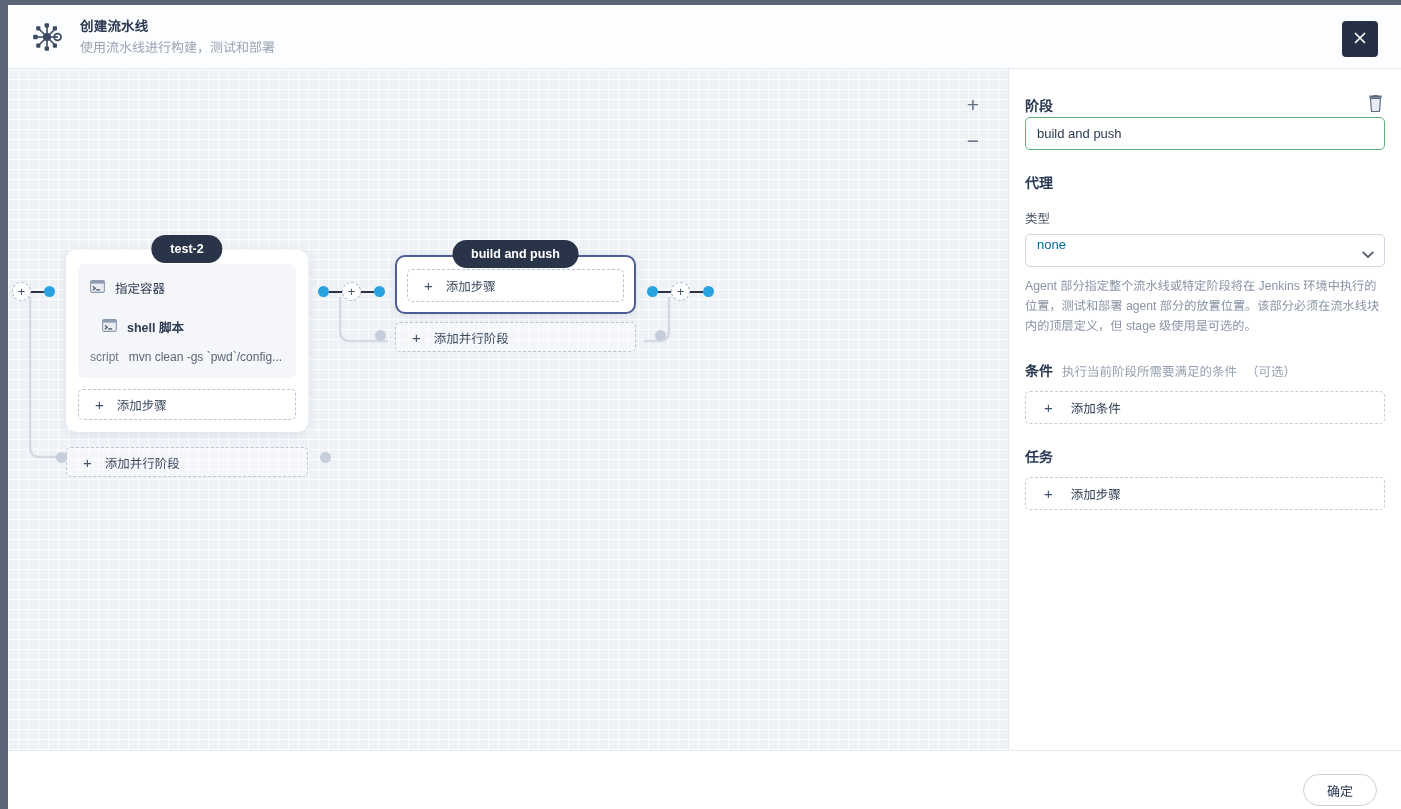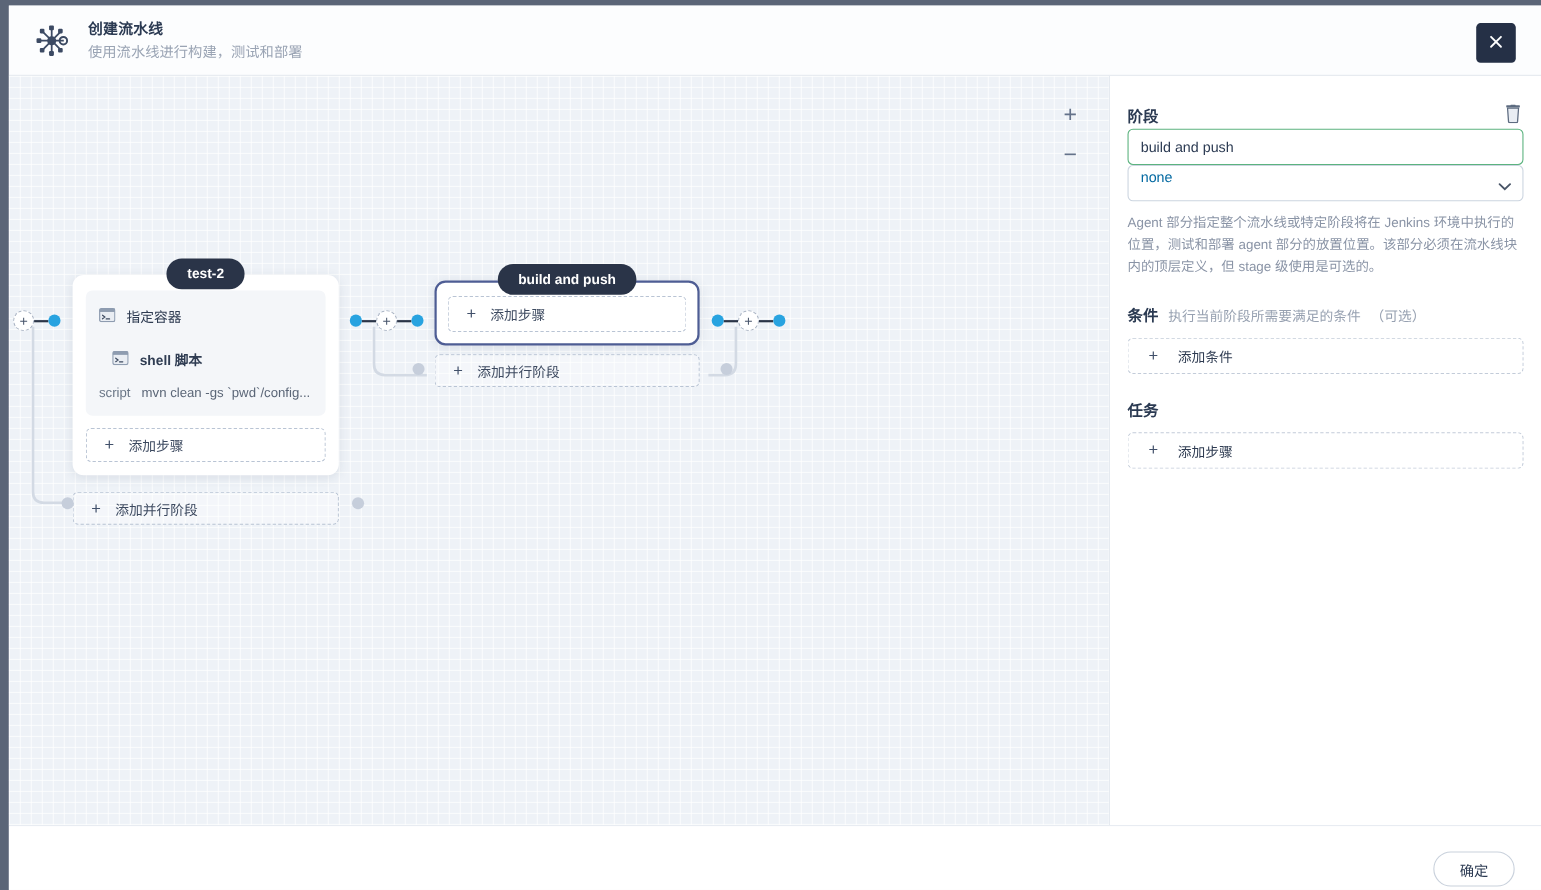--- a/index.html
+++ b/index.html
@@ -364,21 +364,23 @@
                 <rect x="1.3" y="0.6" width="12.4" height="2.1" rx="0.6" fill="#5d6b80"></rect>
                 <rect x="5.2" y="0" width="4.6" height="1.6" rx="0.5" fill="#5d6b80"></rect>
                 <path d="M2.5 3.4 h10 l-0.9 12.2 a1 1 0 0 1 -1 0.9 h-6.2 a1 1 0 0 1 -1 -0.9 z" fill="#e9edf3" stroke="#5d6b80" stroke-width="1.15"></path>
               </svg>
             </span>
           </button>
         </div>
 
         <input class="text-input" type="text" value="build and push" style="">
 
-
+        <div class="section-title">代理</div>
+
+        <div class="field-label">类型</div>
         <div class="select-wrap">
           <div class="select-box">none</div>
           <span class="chev">
             <svg width="12" height="8" viewBox="0 0 12 8">
               <path d="M1.2 1.4 L6 6 L10.8 1.4" stroke="#4a5668" stroke-width="1.7" fill="none" stroke-linecap="round"></path>
             </svg>
           </span>
         </div>
 
         <div class="help-text">Agent 部分指定整个流水线或特定阶段将在 Jenkins 环境中执行的位置，测试和部署 agent 部分的放置位置。该部分必须在流水线块内的顶层定义，但 stage 级使用是可选的。</div>

